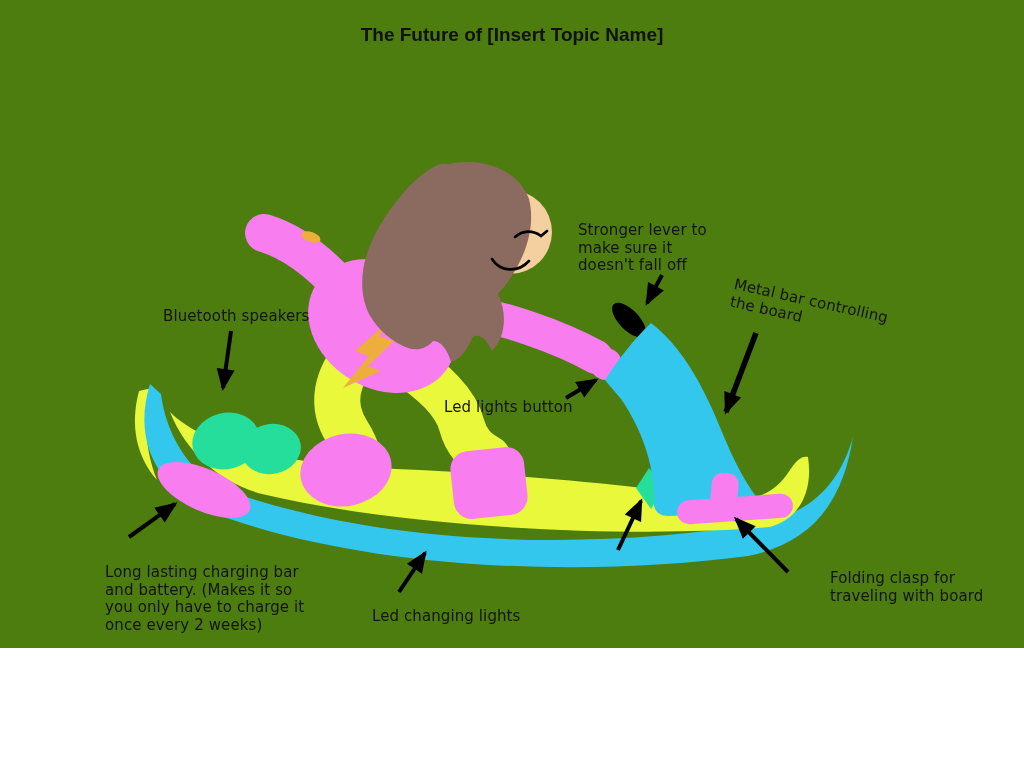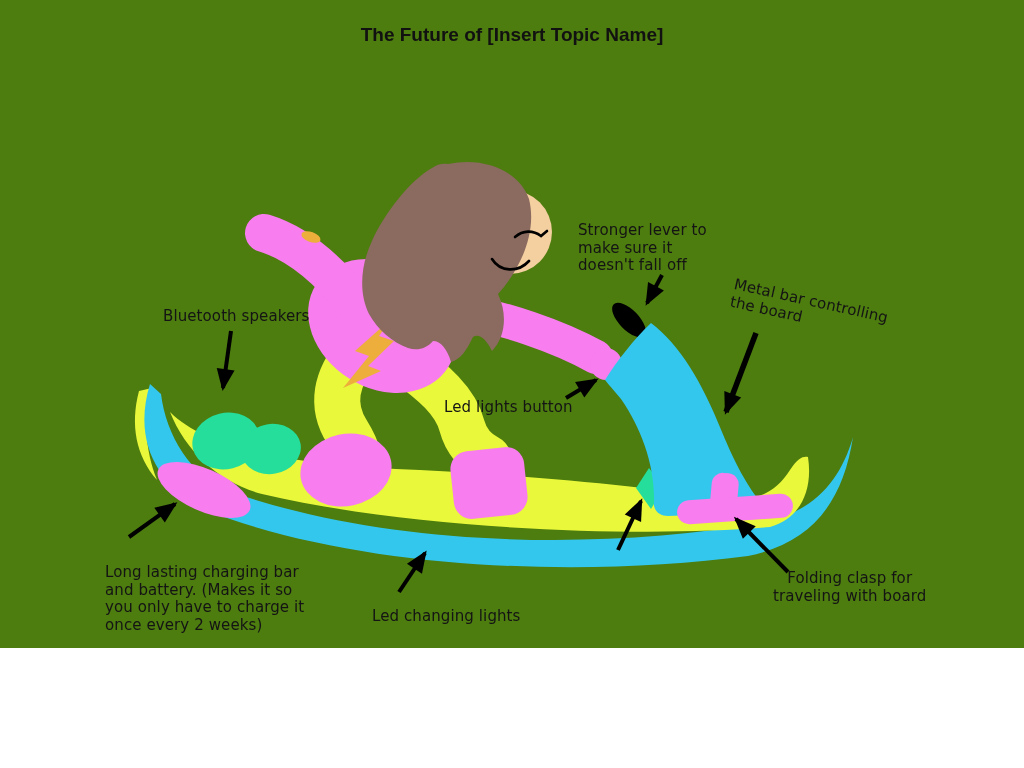--- a/index.html
+++ b/index.html
@@ -10,21 +10,21 @@
   .illu{position:absolute;top:0;left:0;}
   .lbl{position:absolute;font-size:15px;line-height:1.18;white-space:pre-line;color:#141414;
        letter-spacing:0.1px;}
   .lbl-bluetooth{left:163px;top:308px;}
   .lbl-stronger{left:578px;top:222px;}
   .lbl-metal{left:736px;top:276px;transform:rotate(12.5deg);transform-origin:left top;}
   .lbl-ledbtn{left:444px;top:399px;}
   .lbl-charging{left:90px;top:564px;margin-left:15px;}
   .lbl-ledlights{left:372px;top:608px;}
   .lbl-remote{left:581px;top:555px;}
-  .lbl-clasp{left:773px;top:570px;text-align:center;}
+  .lbl-clasp{left:830px;top:570px;}
 </style>
 </head>
 <body>
 
 <div class="stage">
 
   <div class="title">The Future of [Insert Topic Name]</div>
 
   <svg class="illu" width="1024" height="768" viewBox="0 0 1024 768">
     <defs>

